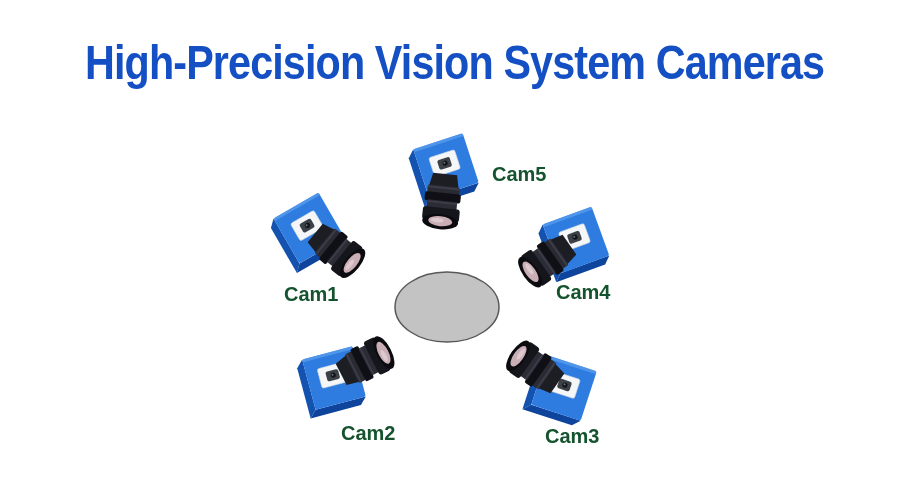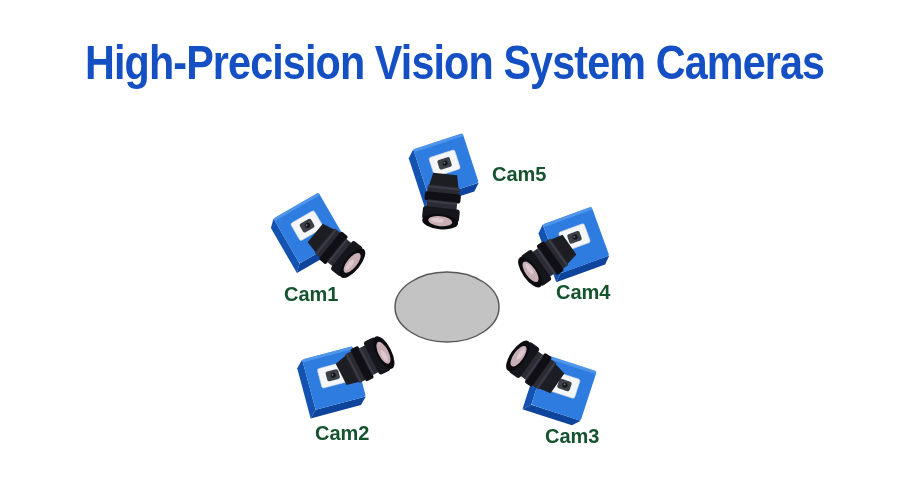--- a/index.html
+++ b/index.html
@@ -14,21 +14,21 @@
     color:#1450c4; letter-spacing:-1px; white-space:nowrap;
     transform:scaleX(0.86); transform-origin:0 0;
   }
 
   .cam-label {
     position:absolute;
     font-weight:bold; font-size:20px; line-height:1;
     color:#14532d; white-space:nowrap;
   }
   .cam-label.c1 { left:284px; top:284px; }
-  .cam-label.c2 { left:315px; top:423px; }
+  .cam-label.c2 { left:341px; top:423px; }
   .cam-label.c3 { left:545px; top:426px; }
   .cam-label.c4 { left:544px; top:282px;margin-left:12px; }
   .cam-label.c5 { left:492px; top:164px; }
 
   svg.diagram { position:absolute; left:0; top:0; width:900px; height:500px; }
 </style>
 </head>
 <body>
 
 <div class="stage-wrap">

